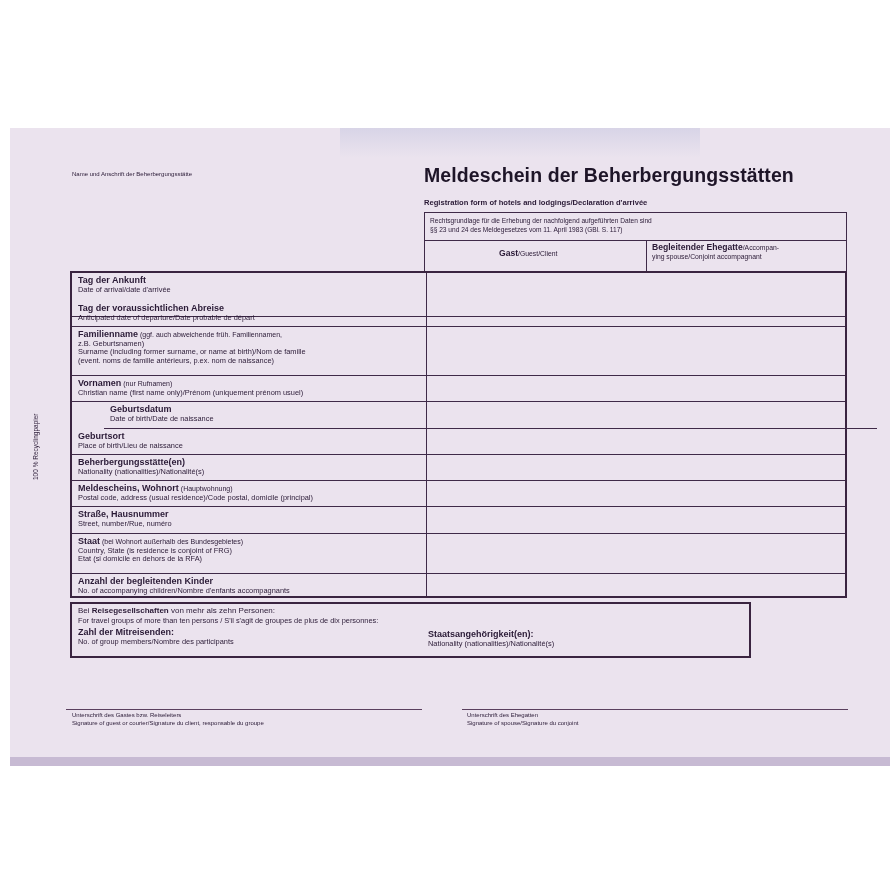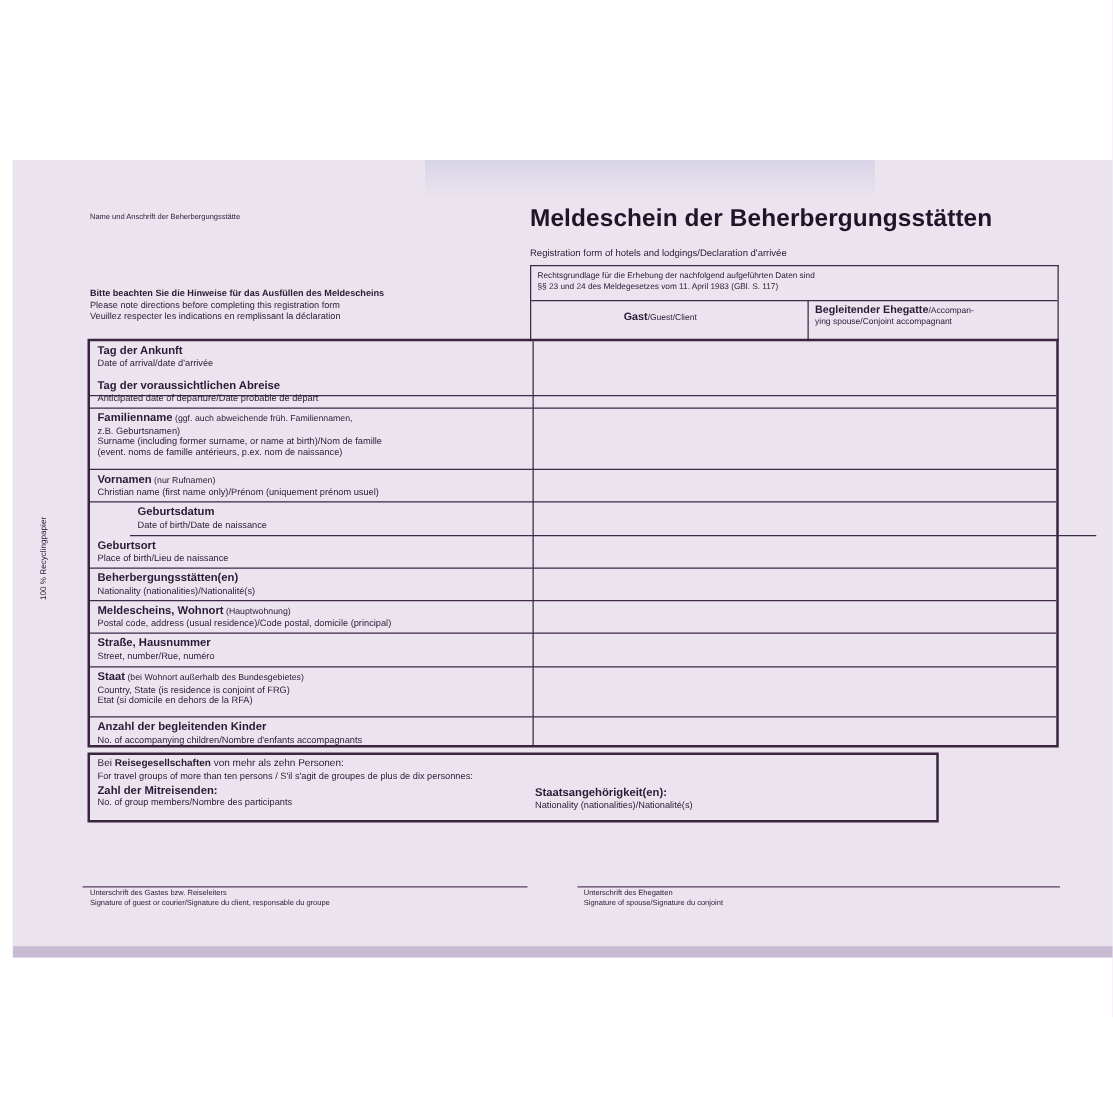--- a/index.html
+++ b/index.html
@@ -21,21 +21,21 @@
   }
   .abs { position: absolute; }
   .tiny { font-size: 6px; line-height: 7px; white-space: nowrap; }
   .small { font-size: 7.4px; line-height: 8.4px; white-space: nowrap; }
   .lbl-b { font-weight: bold; font-size: 9px; line-height: 10px; }
   .lbl-n { font-weight: normal; font-size: 7px; }
   .title {
     font-weight: bold; font-size: 19.5px; letter-spacing: 0.1px; white-space: nowrap;
     color: #1e1528;
   }
-  .subtitle { font-weight: normal; font-size: 7.6px; white-space: nowrap; }
+  .subtitle { font-weight: bold; font-size: 7.6px; white-space: nowrap; }
   .instr-b { font-weight: bold; font-size: 7.3px; white-space: nowrap; }
   .instr { font-size: 7.3px; white-space: nowrap; line-height: 9px; }
 
   .table {
     position: absolute; left: 60px; top: 143px; width: 777px; height: 327px;
     border: 2px solid #3a2440; box-sizing: border-box;
   }
   .row {
     position: absolute; left: 0; width: 100%;
     border-bottom: 1.5px solid #3f2a48; box-sizing: border-box;
@@ -67,25 +67,20 @@
 <div class="paper">
 
   <div class="side">100 % Recyclingpapier</div>
 
   <div class="abs tiny" style="left:62px; top:43px;">Name und Anschrift der Beherbergungsstätte</div>
   <div class="abs" style="left:62px; top:52px; width:330px; height:48px;"></div>
 
   <div class="abs title" style="left:414px; top:36px;">Meldeschein der Beherbergungsstätten</div>
   <div class="abs subtitle" style="left:414px; top:70px;">Registration form of hotels and lodgings/Declaration d'arrivée</div>
 
-  <div class="abs" style="left:62px; top:102px;">
-    <div class="instr-b">Bitte beachten Sie die Hinweise für das Ausfüllen des Meldescheins</div>
-    <div class="instr">Please note directions before completing this registration form</div>
-    <div class="instr">Veuillez respecter les indications en remplissant la déclaration</div>
-  </div>
 
   <div class="hdrbox">
     <div class="abs tiny" style="left:5px; top:3px; font-size:6.6px; line-height:9px;">
       <div>Rechtsgrundlage für die Erhebung der nachfolgend aufgeführten Daten sind</div>
       <div>§§ 23 und 24 des Meldegesetzes vom 11. April 1983 (GBl. S. 117)</div>
     </div>
     <div class="hsplit"></div>
     <div class="vsplit"></div>
     <div class="abs small" style="left:74px; top:36px;">
       <b style="font-size:8.6px;">Gast</b><span style="font-size:6.8px;">/Guest/Client</span>
@@ -144,21 +139,21 @@
     <div class="row" style="top:156px; height:26px;">
       <div class="label">
         <div class="lbl-b"><span>Geburtsort</span><span class="lbl-n"></span></div>
         <div class="small">Place of birth/Lieu de naissance</div>
       </div>
       <div class="abs" style="left:356px; top:0; right:0; bottom:0;"></div>
     </div>
 
     <div class="row" style="top:182px; height:26px;">
       <div class="label">
-        <div class="lbl-b"><span>Beherbergungsstätten(en)</span><span class="lbl-n"></span></div>
+        <div class="lbl-b"><span>Beherbergungsstätte(en)</span><span class="lbl-n"></span></div>
         <div class="small">Nationality (nationalities)/Nationalité(s)</div>
       </div>
       <div class="abs" style="left:356px; top:0; right:0; bottom:0;"></div>
     </div>
 
     <div class="row" style="top:208px; height:26px;">
       <div class="label">
         <div class="lbl-b"><span>Meldescheins, Wohnort</span><span class="lbl-n"> (Hauptwohnung)</span></div>
         <div class="small">Postal code, address (usual residence)/Code postal, domicile (principal)</div>
       </div>

